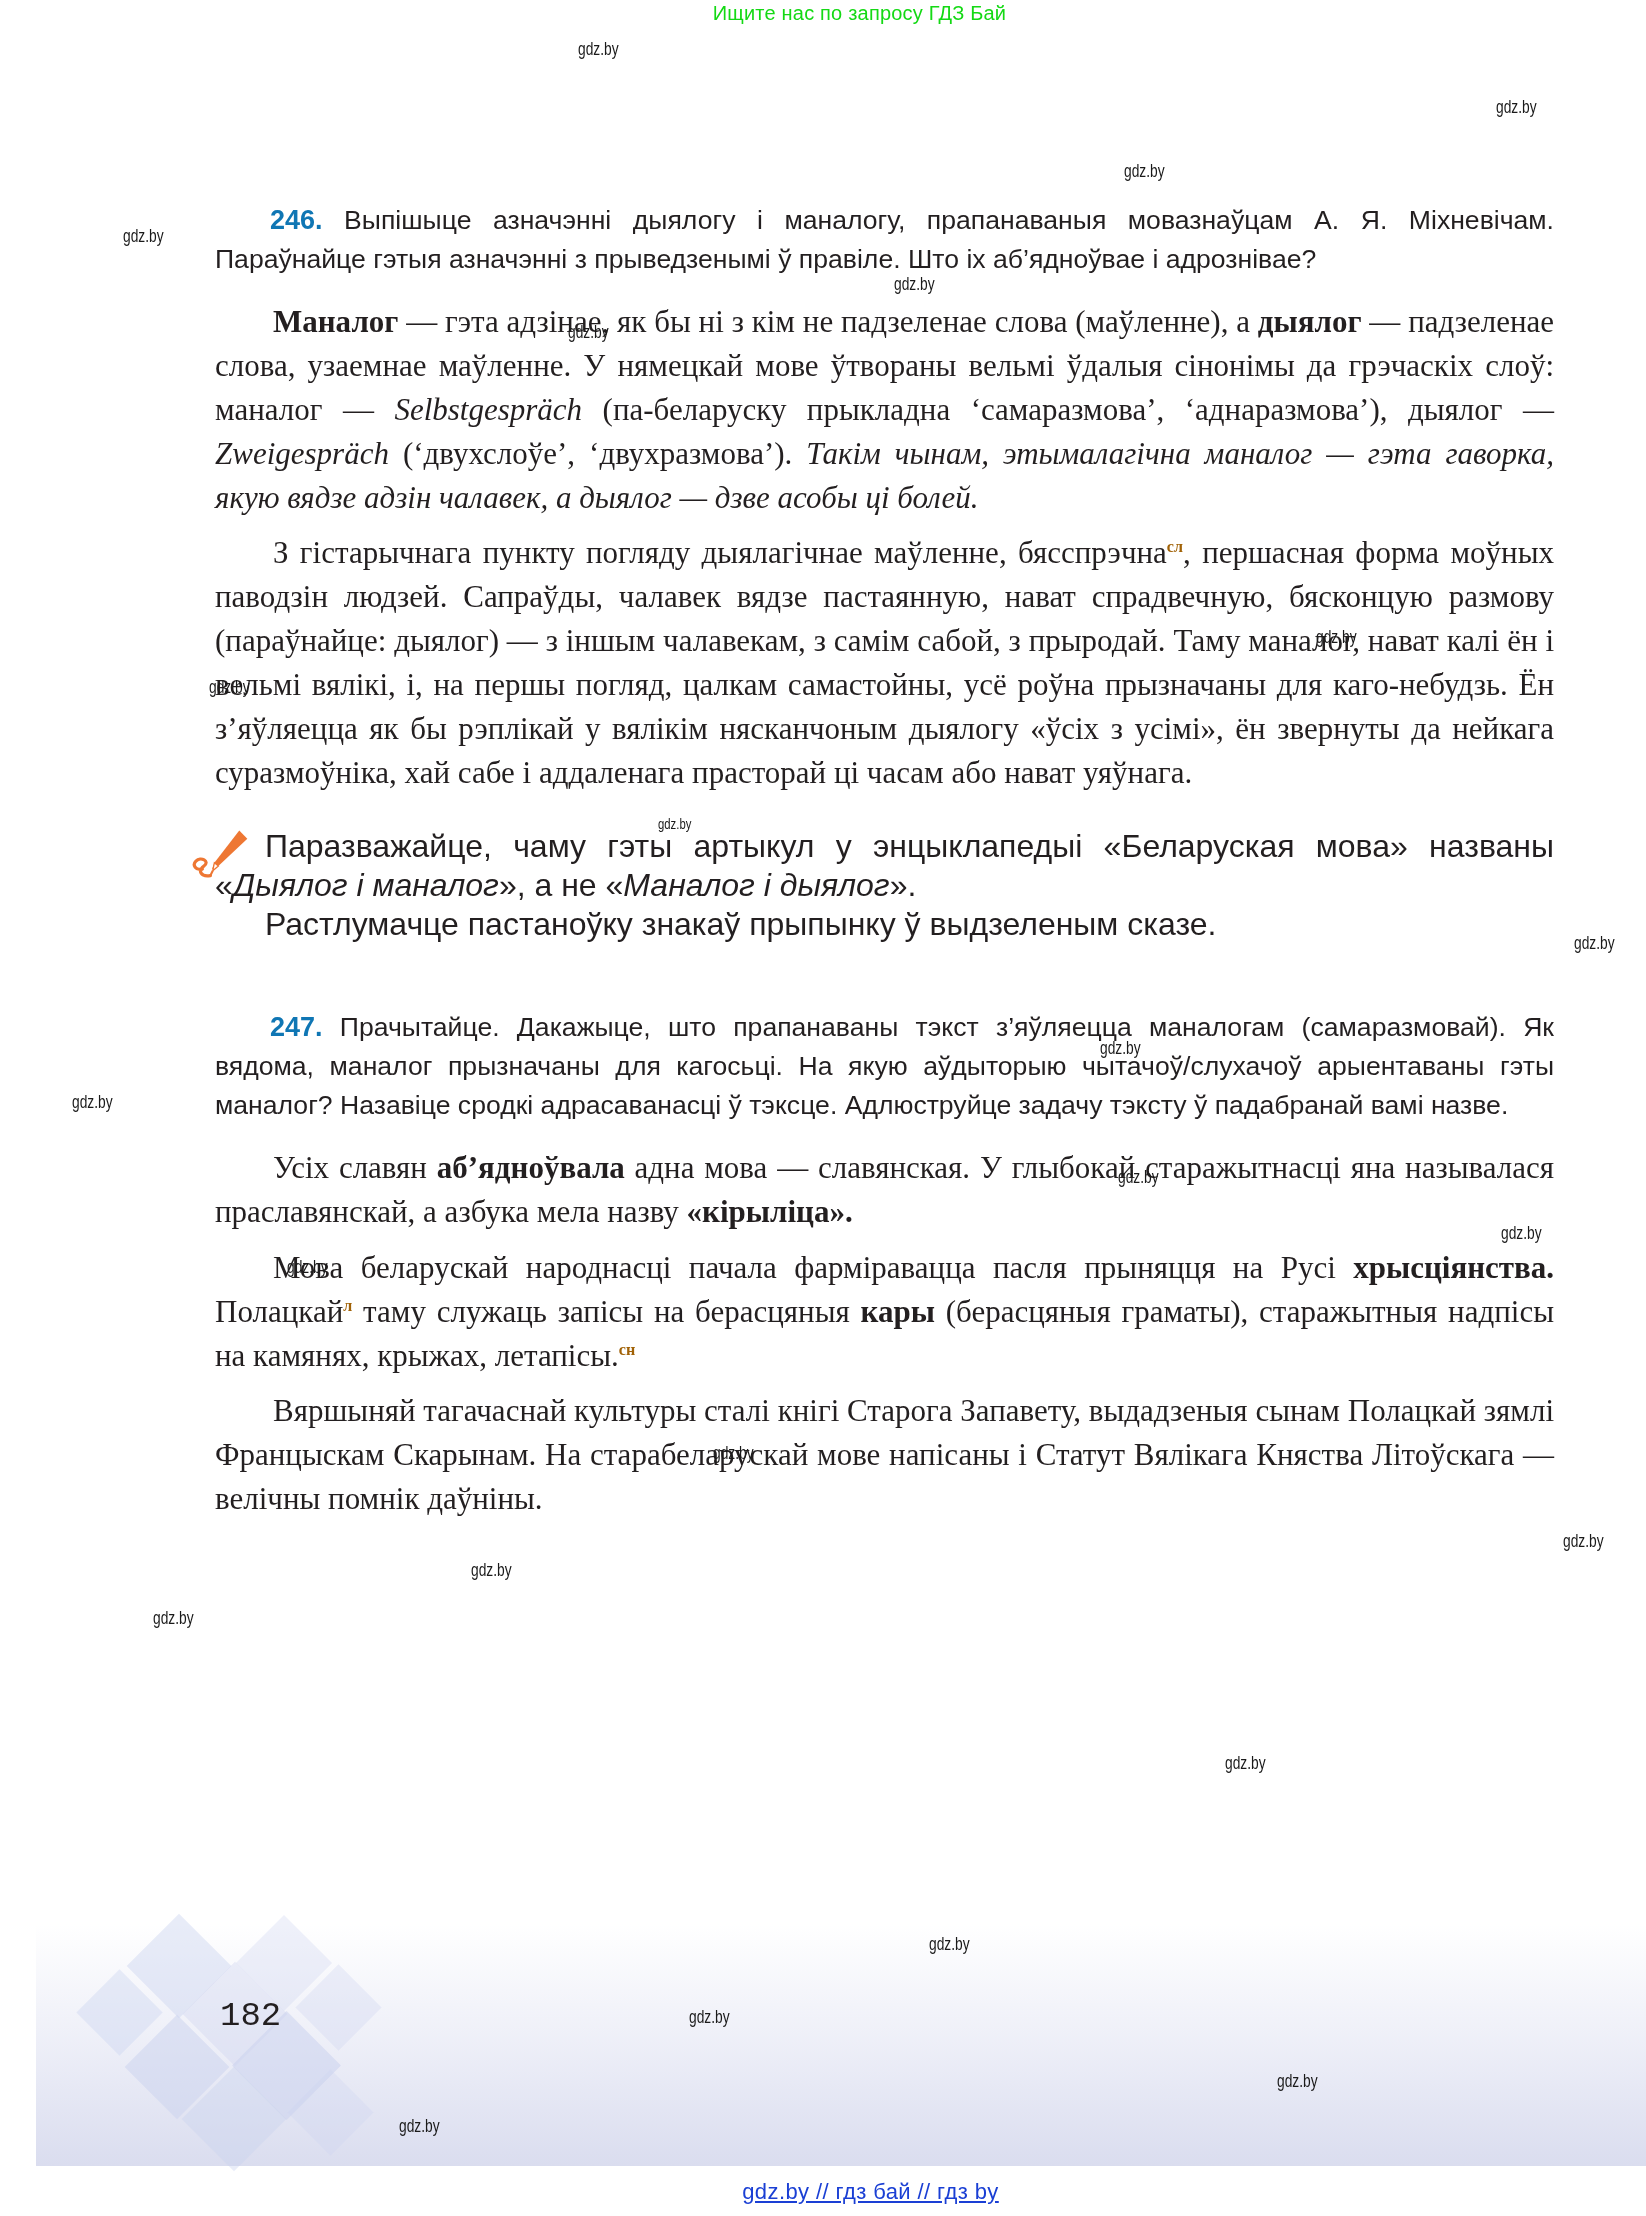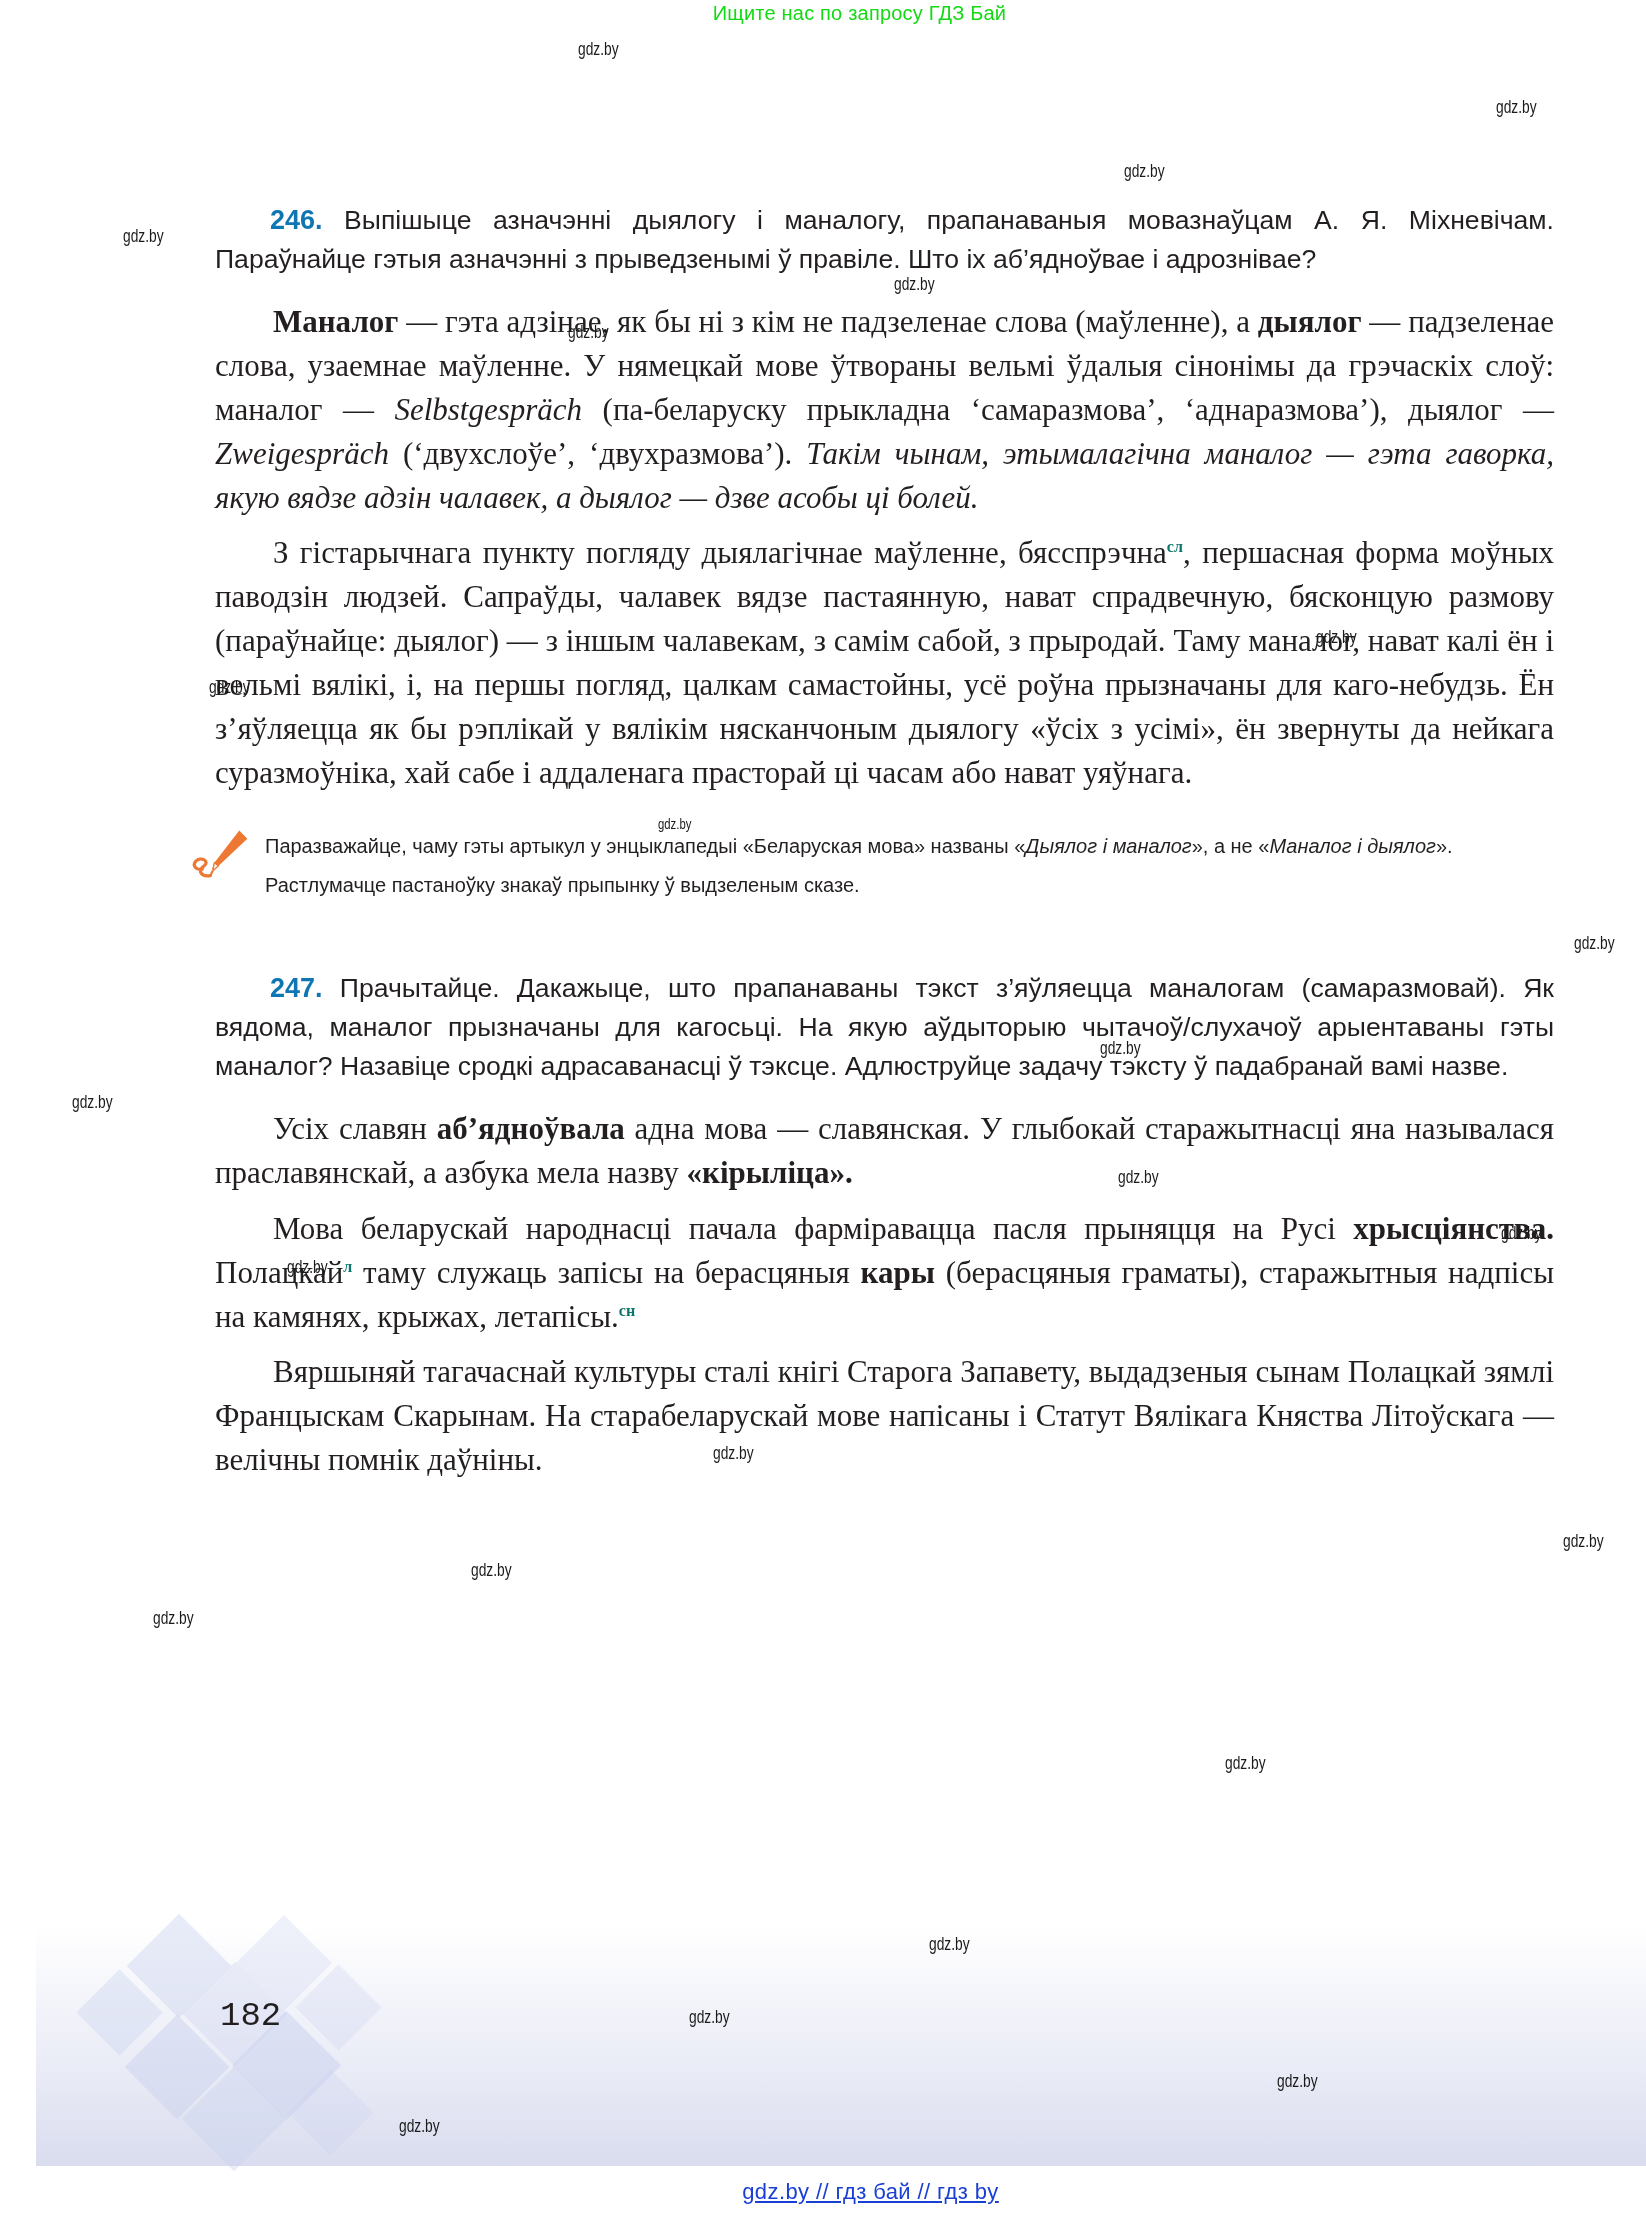--- a/index.html
+++ b/index.html
@@ -107,21 +107,21 @@
     color: #231f20;
     margin: 0;
     text-align: justify;
     text-indent: 58px;
   }
 
   .b { font-weight: bold; }
   .i { font-style: italic; }
 
   sup.mark {
-    color: #0f766e;
+    color: #a16207;
     font-weight: bold;
     font-size: 0.52em;
     vertical-align: super;
     line-height: 0;
     font-family: "Liberation Serif", serif;
   }
 
   .gap-sm { height: 11.3px; }
   .gap-md { height: 21px; }
   .gap-lg { height: 32px; }
@@ -133,21 +133,21 @@
   }
   .pen-icon {
     position: absolute;
     left: -24px;
     top: 1.6px;
     width: 58px;
     height: 53px;
   }
   p.pen-text {
     font-family: "Liberation Sans", sans-serif;
-    font-size: 20px;
+    font-size: 32px;
     line-height: 39px;
     color: #231f20;
     margin: 0;
     text-align: justify;
     text-indent: 50px;
   }
 
   
   .page-num {
     position: absolute;

